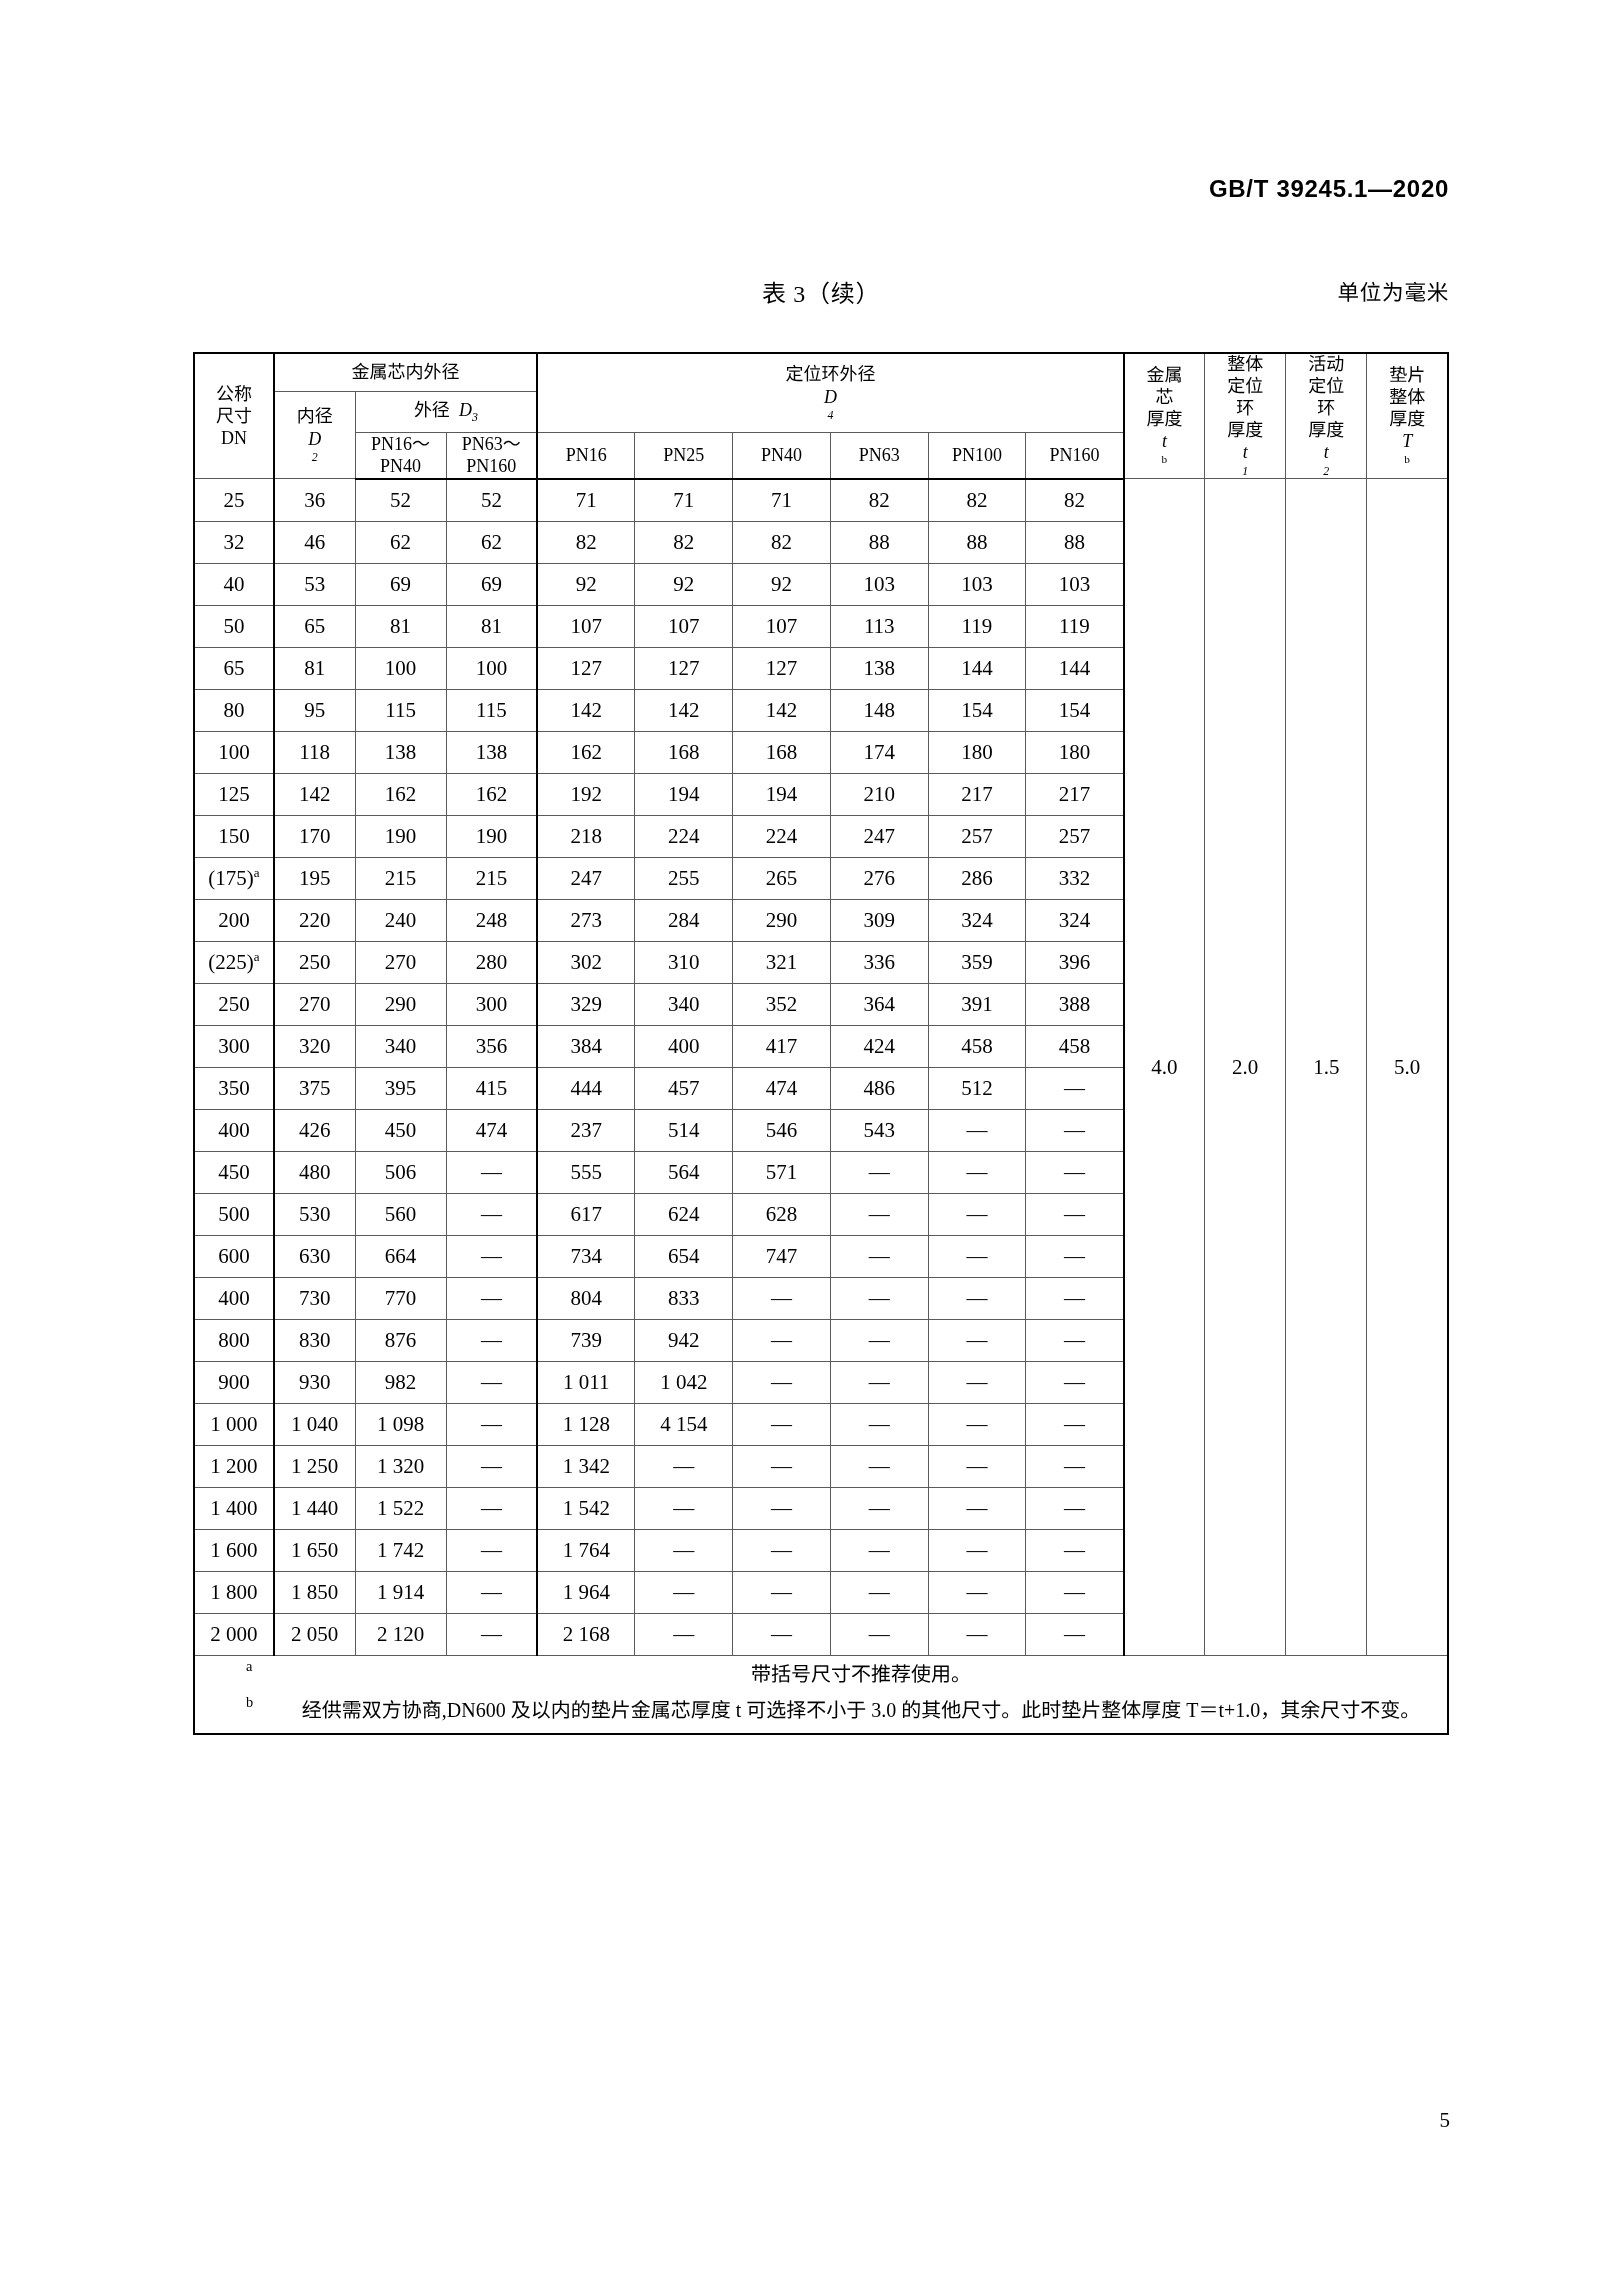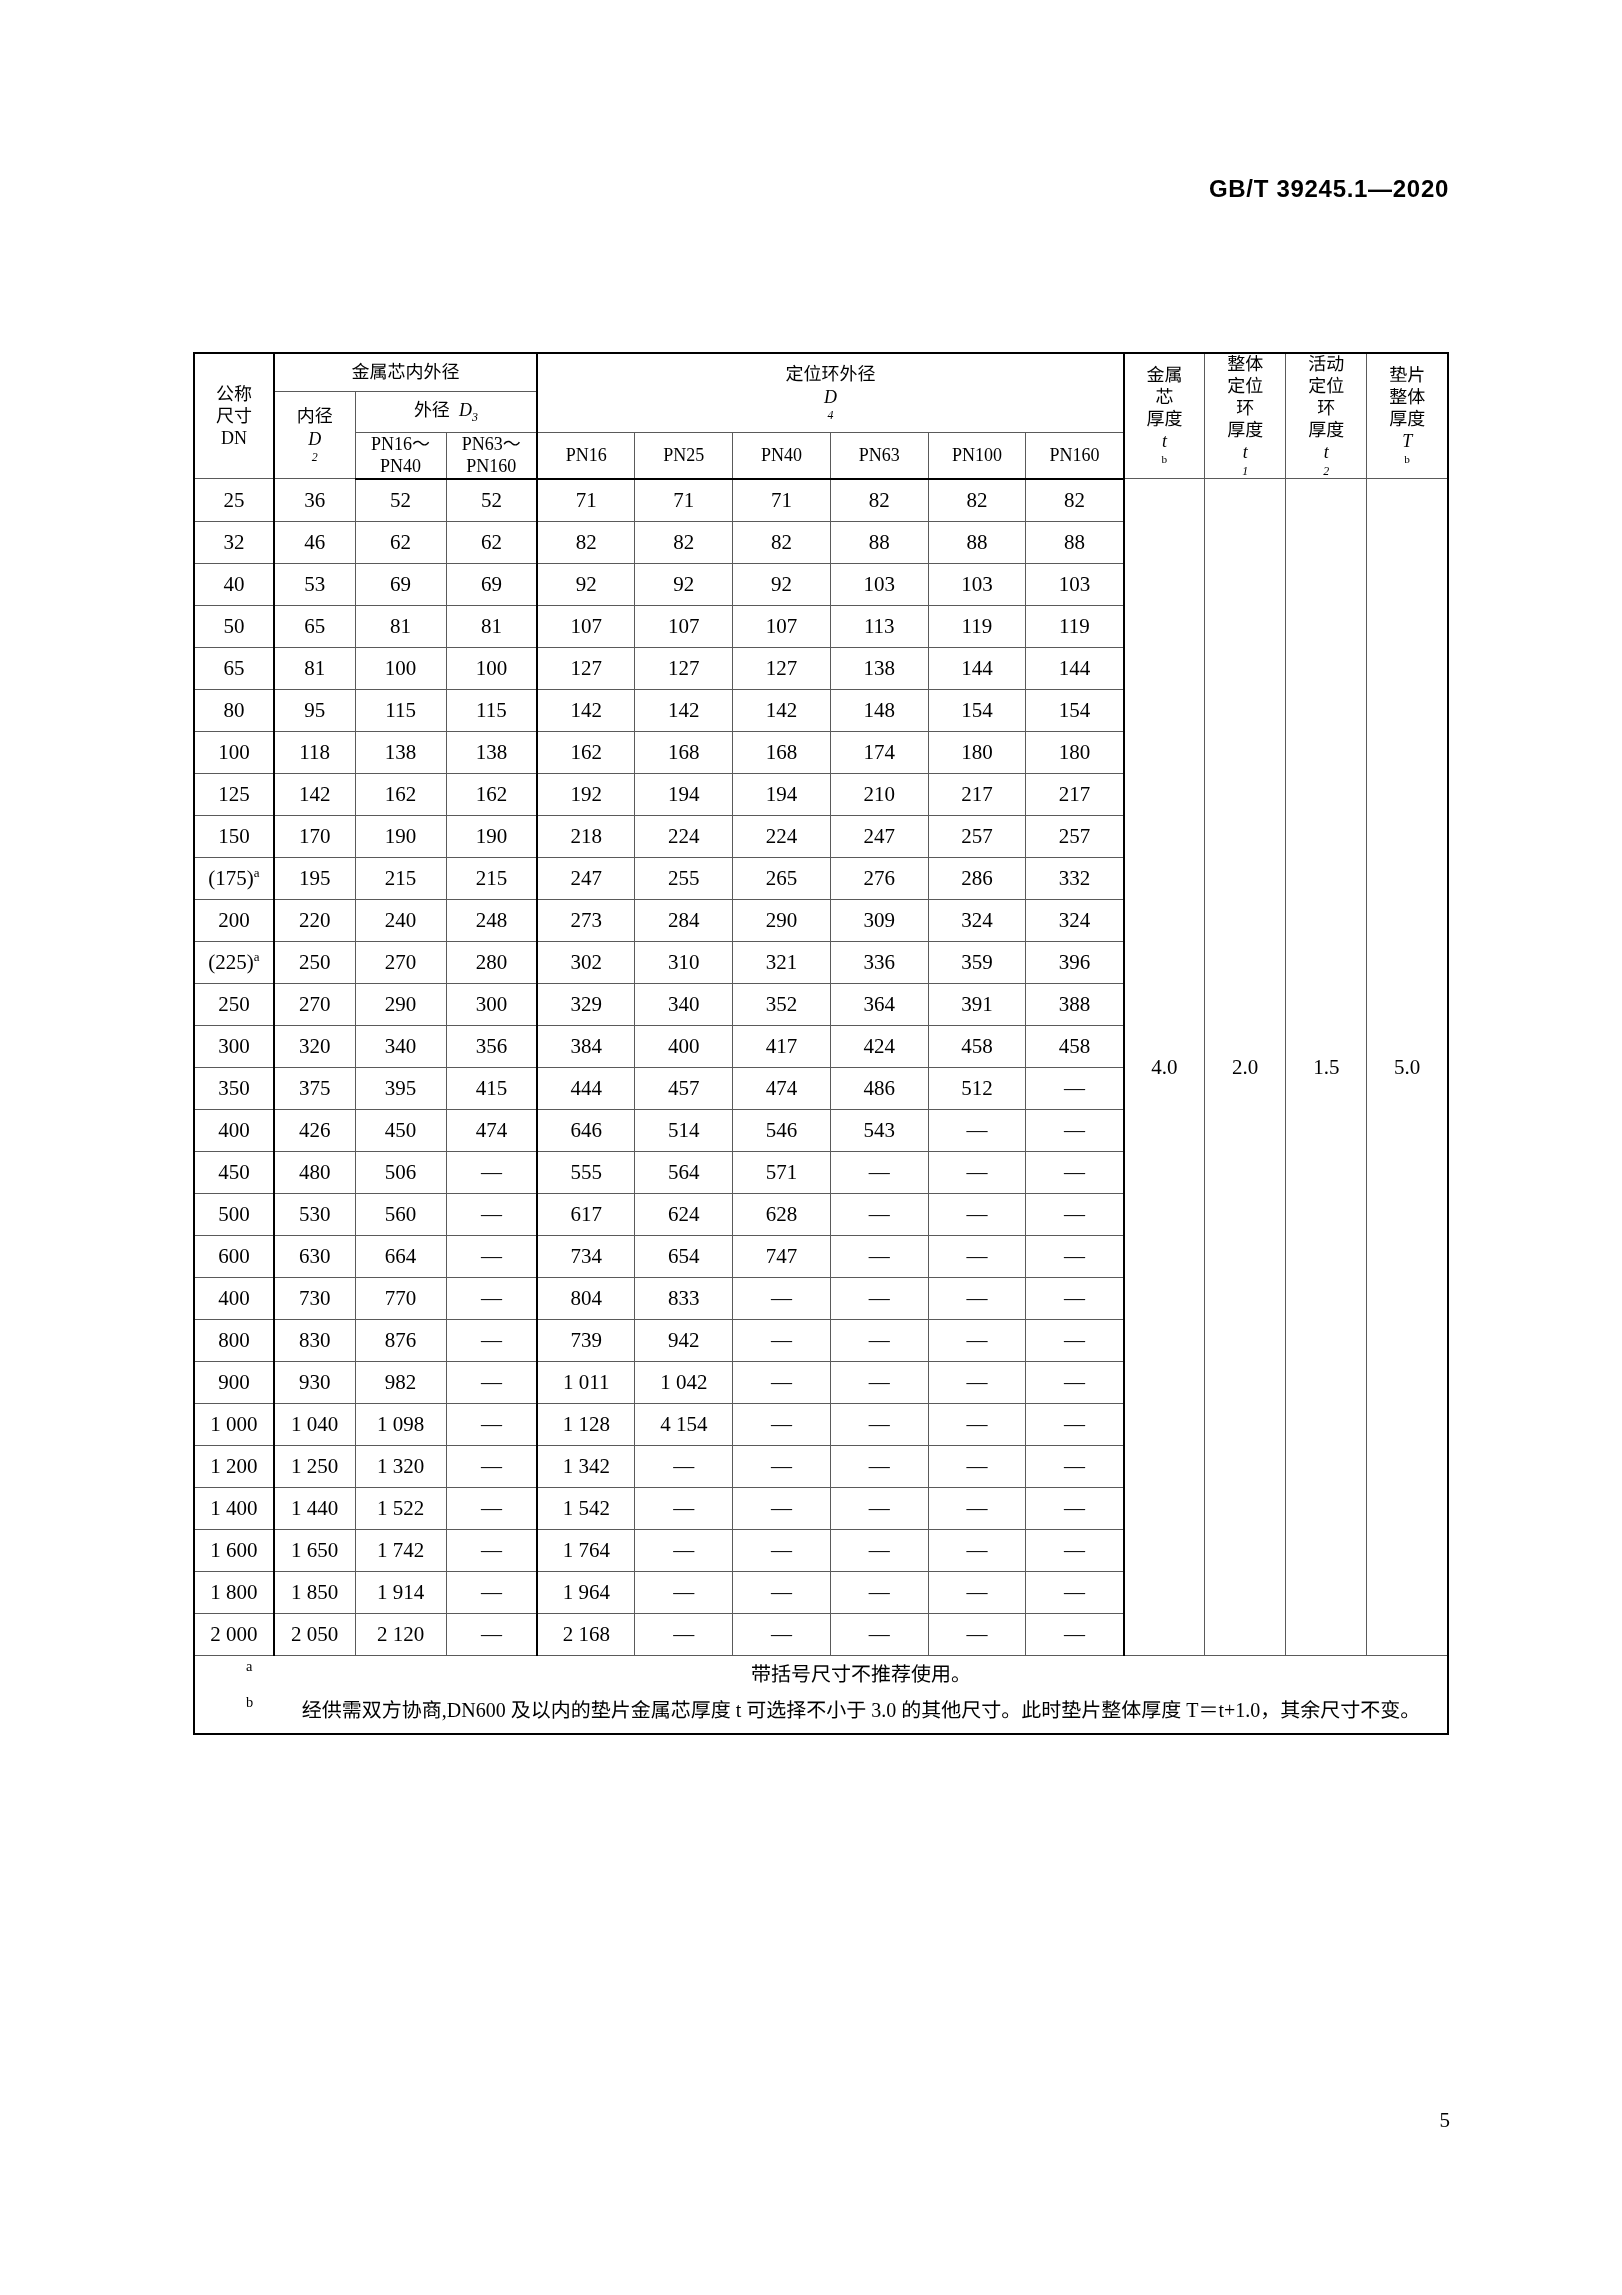--- a/index.html
+++ b/index.html
@@ -144,20 +144,24 @@
     font-size: 21px;
   }
 </style>
 </head>
 <body>
 
 <div class="page">
 
   <div class="running-header">GB/T 39245.1—2020</div>
 
+  <div class="caption-row">
+    <div class="table-caption">表 3（续）</div>
+    <div class="unit-note">单位为毫米</div>
+  </div>
 
   <table class="gb-table">
     <colgroup>
       <col class="c-dn">
         <col class="c-d2">
         <col class="c-d3a">
         <col class="c-d3b">
       <col class="c-d4">
         <col class="c-d4">
         <col class="c-d4">
@@ -436,21 +440,21 @@
           <td class="data">474</td>
           <td class="data">486</td>
           <td class="data">512</td>
           <td class="data thick-right">—</td>
         </tr>
         <tr>
           <td class="data thick-right">400</td>
           <td class="data ">426</td>
           <td class="data ">450</td>
           <td class="data thick-right">474</td>
-          <td class="data">646</td>
+          <td class="data">237</td>
           <td class="data">514</td>
           <td class="data">546</td>
           <td class="data">543</td>
           <td class="data">—</td>
           <td class="data thick-right">—</td>
         </tr>
         <tr>
           <td class="data thick-right">450</td>
           <td class="data ">480</td>
           <td class="data ">506</td>

